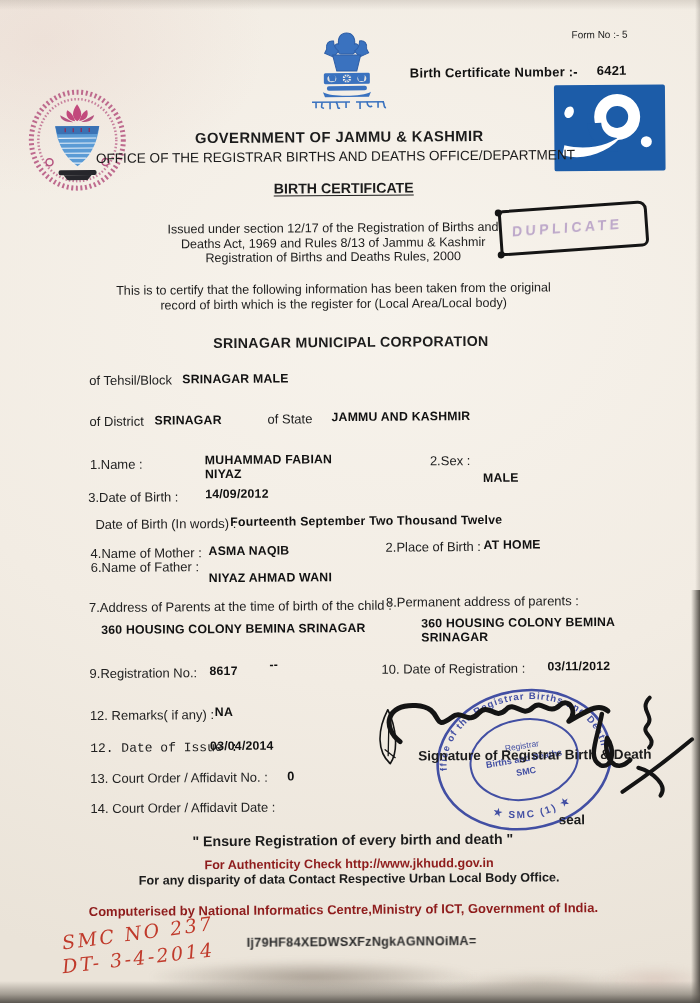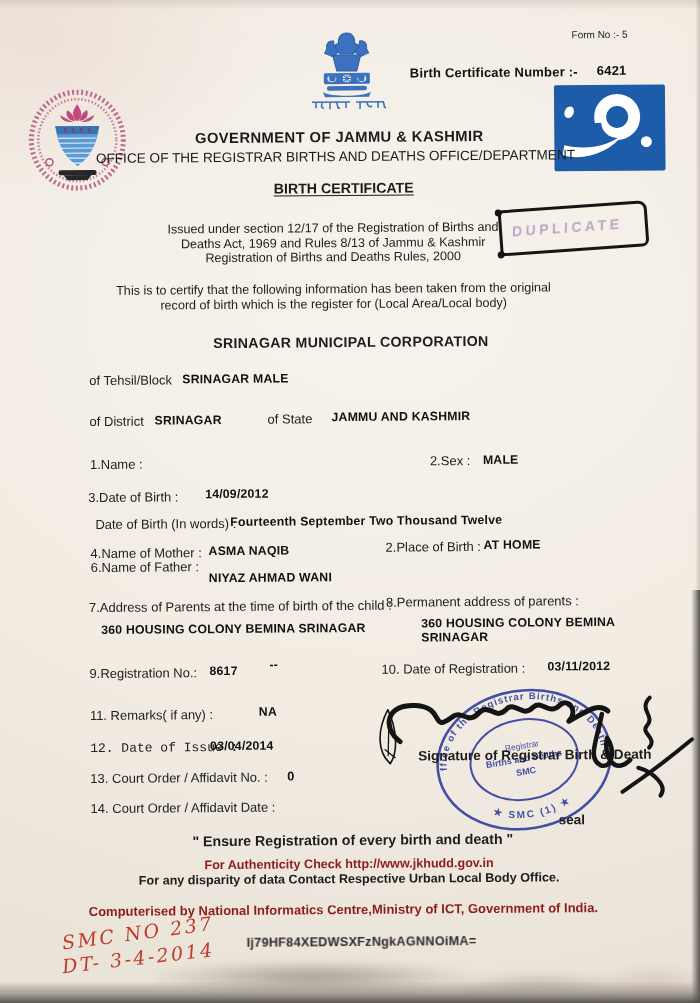--- a/index.html
+++ b/index.html
@@ -163,22 +163,26 @@
 
     <div class="t lbl" style="left:90px;top:371px;">of Tehsil/Block</div>
     <div class="t val" style="left:183px;top:371px;">SRINAGAR MALE</div>
 
     <div class="t lbl" style="left:90px;top:412px;">of District</div>
     <div class="t val" style="left:155px;top:412px;">SRINAGAR</div>
     <div class="t lbl" style="left:268px;top:411px;">of State</div>
     <div class="t val" style="left:332px;top:410px;">JAMMU AND KASHMIR</div>
 
     <div class="t lbl" style="left:90px;top:455px;">1.Name :</div>
+    <div class="t val" style="left:205px;top:452px;line-height:14px;">
+      <div>MUHAMMAD FABIAN</div>
+      <div>NIYAZ</div>
+    </div>
     <div class="t lbl" style="left:430px;top:454px;">2.Sex :</div>
-    <div class="t val" style="left:483px;top:454px;">MALE</div>
+    <div class="t val" style="left:483px;top:472px;">MALE</div>
 
     <div class="t lbl" style="left:88px;top:488px;">3.Date of Birth :</div>
     <div class="t val" style="left:205px;top:486px;">14/09/2012</div>
 
     <div class="t lbl" style="left:95px;top:515px;">Date of Birth (In words) :</div>
     <div class="t val" style="left:230px;top:514px;">Fourteenth September Two Thousand Twelve</div>
 
     <div class="t lbl" style="left:90px;top:544px;">4.Name of Mother :</div>
     <div class="t val" style="left:208px;top:543px;">ASMA NAQIB</div>
     <div class="t lbl" style="left:385px;top:540px;">2.Place of Birth :</div>
@@ -194,22 +198,22 @@
       <div>360 HOUSING COLONY BEMINA</div>
       <div>SRINAGAR</div>
     </div>
 
     <div class="t lbl" style="left:88px;top:664px;">9.Registration No.:</div>
     <div class="t val" style="left:208px;top:663px;">8617</div>
     <div class="t val" style="left:268px;top:657px;">--</div>
     <div class="t lbl" style="left:380px;top:662px;">10. Date of Registration :</div>
     <div class="t val" style="left:546px;top:661px;">03/11/2012</div>
 
-    <div class="t lbl" style="left:88px;top:706px;">11. Remarks( if any) :</div>
-    <div class="t val" style="left:213px;top:704px;margin-left:44px;">NA</div>
+    <div class="t lbl" style="left:88px;top:706px;">12. Remarks( if any) :</div>
+    <div class="t val" style="left:213px;top:704px;">NA</div>
 
     <div class="t lbl" style="left:88px;top:739px;font-family:Liberation Mono, monospace;">12. Date of Issue :</div>
     <div class="t val" style="left:208px;top:738px;">03/04/2014</div>
 
     <div class="t lbl" style="left:88px;top:769px;">13. Court Order / Affidavit  No. :</div>
     <div class="t val" style="left:285px;top:768px;font-size:12.8px;">0</div>
 
     <div class="t lbl" style="left:88px;top:799px;">14. Court Order / Affidavit Date :</div>
 
     <svg style="left:0;top:0;" width="700" height="1003" viewBox="0 0 700 1003">

